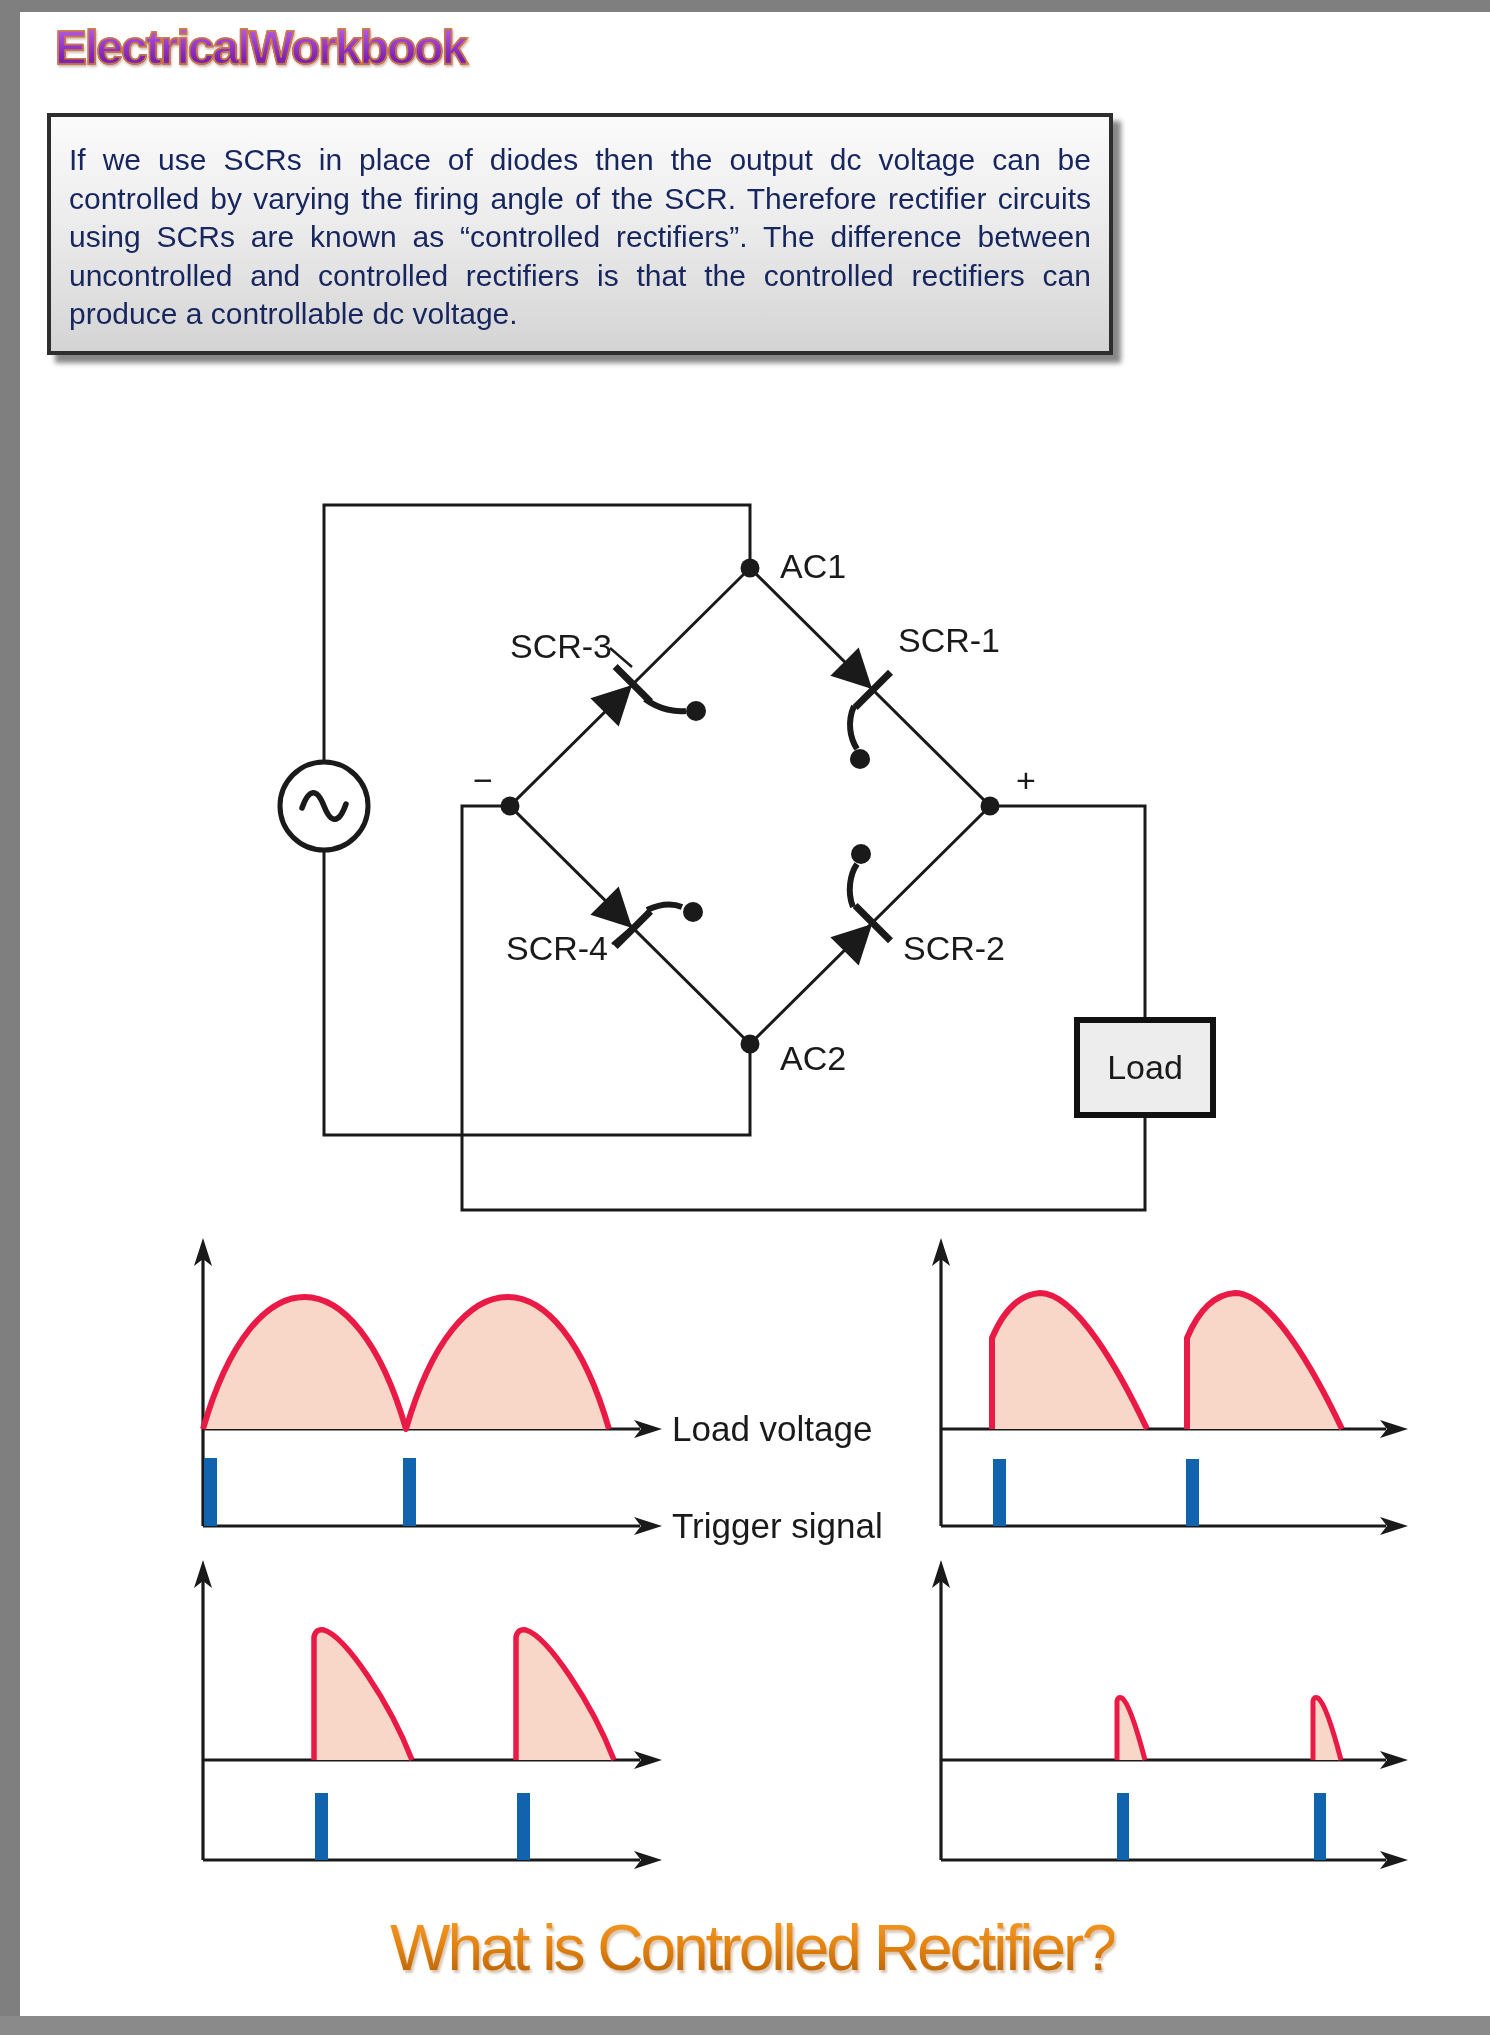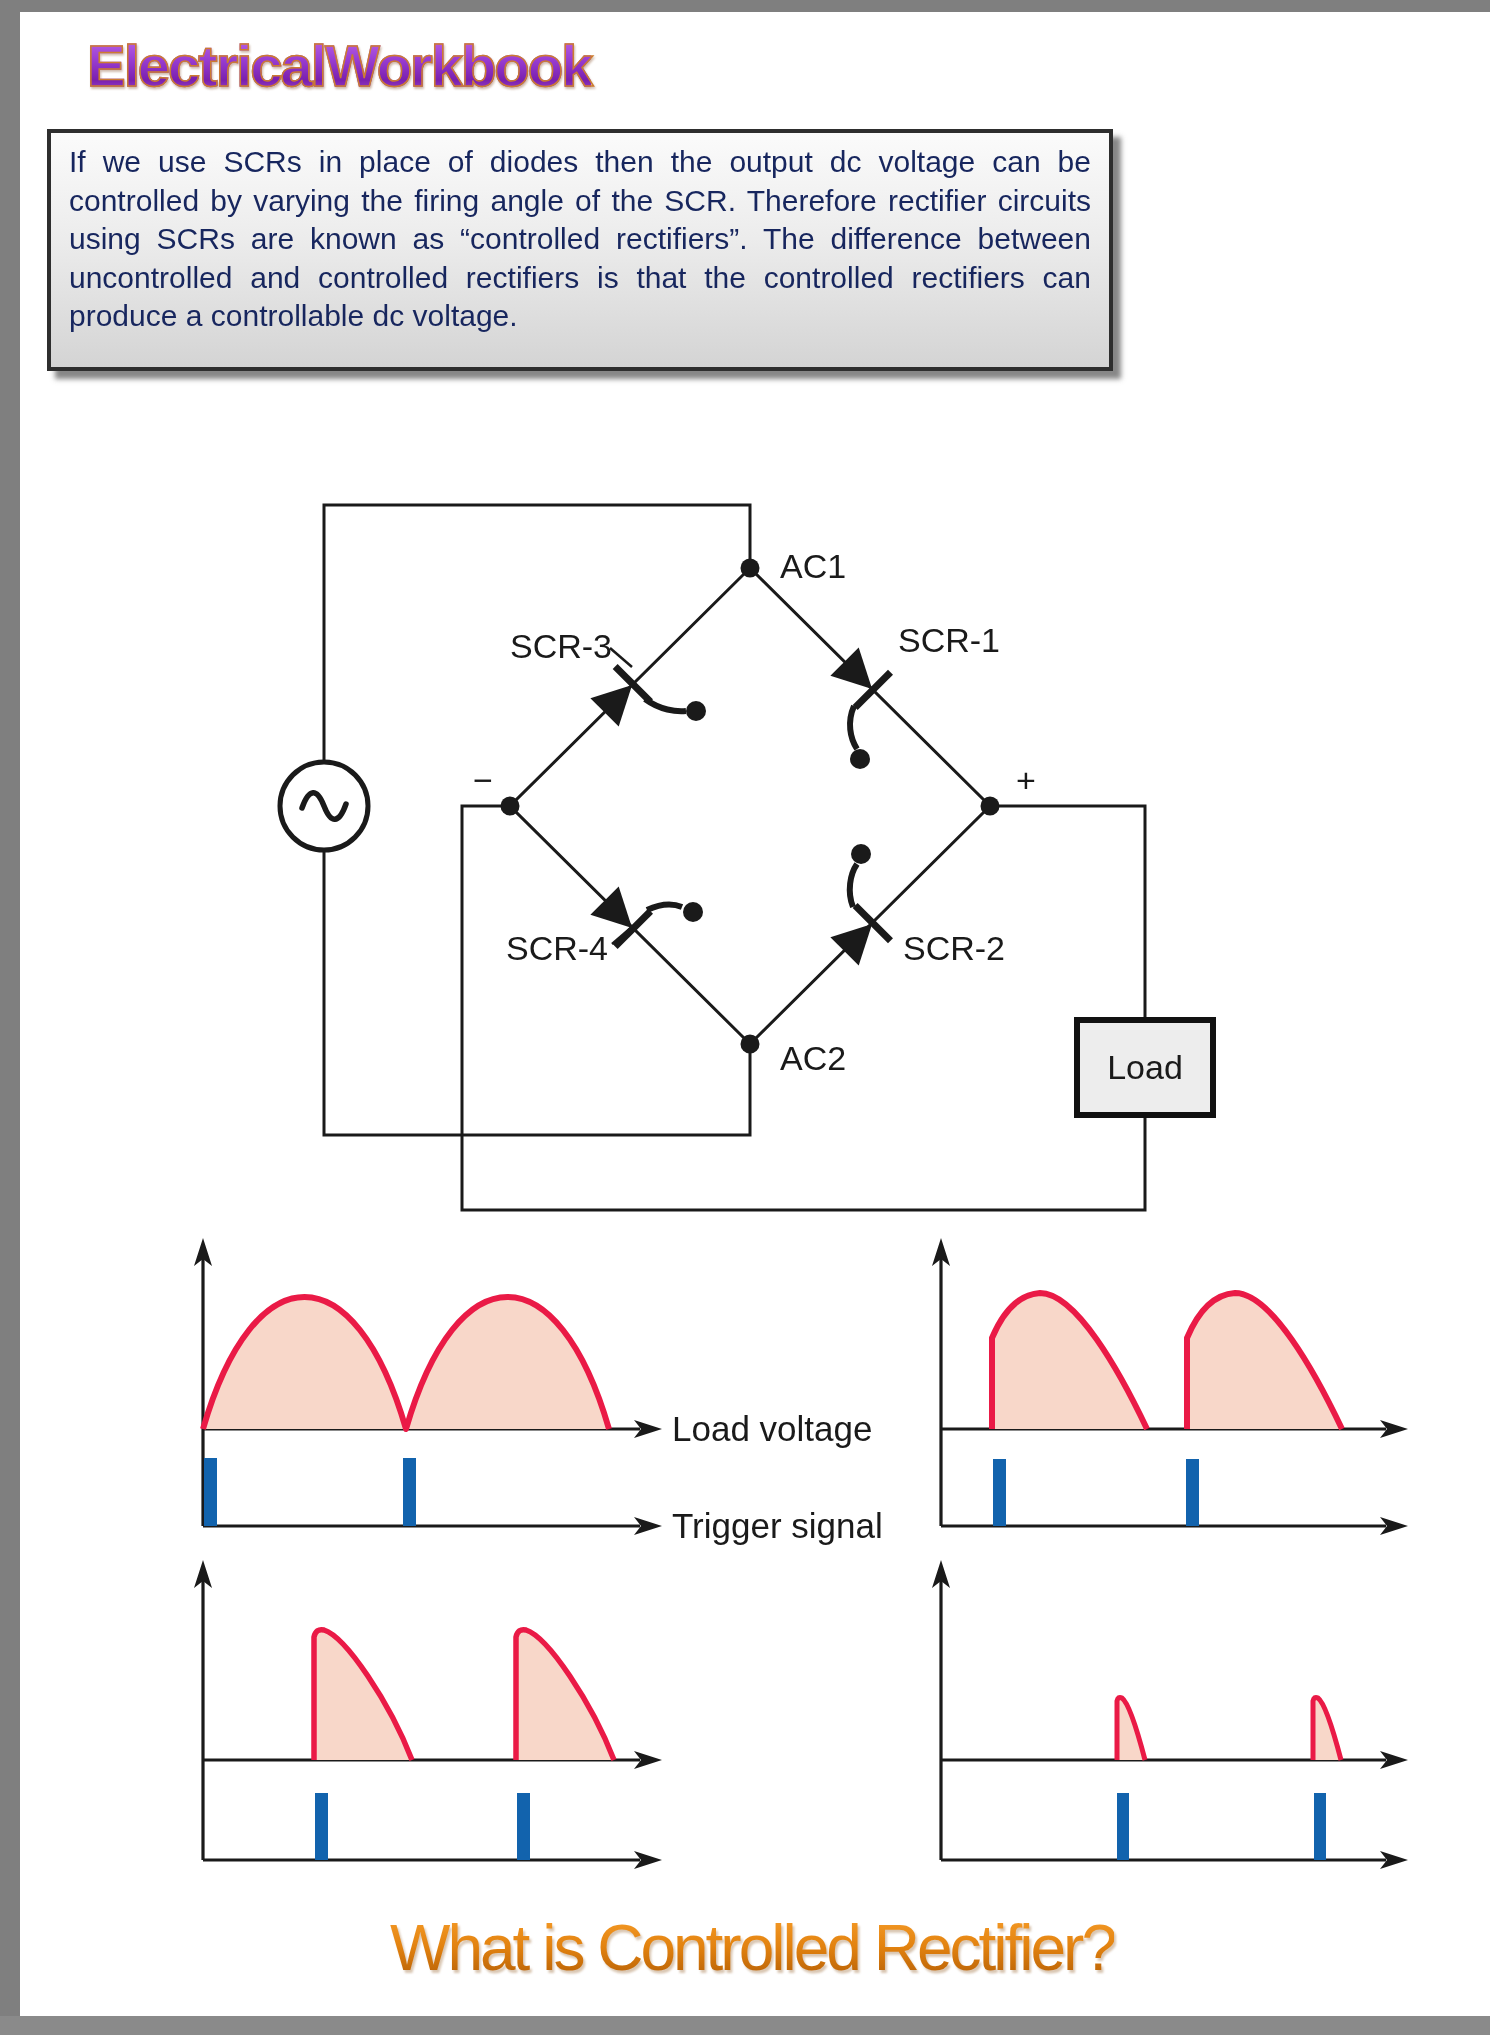--- a/index.html
+++ b/index.html
@@ -4,35 +4,33 @@
 <style>
   html,body{margin:0;padding:0;}
   body{
     width:1490px;height:2035px;position:relative;overflow:hidden;
     background:#ffffff;font-family:"Liberation Sans",sans-serif;
   }
   .chrome-left{position:absolute;left:0;top:0;width:20px;height:2035px;background:#7f7f7f;}
   .chrome-top{position:absolute;left:0;top:0;width:1490px;height:12px;background:#7f7f7f;}
   .chrome-bottom{position:absolute;left:0;top:2016px;width:1490px;height:19px;background:#8a8a8a;}
   .logo{
-    position:absolute;left:55px;top:34px;
-    font-size:58px;font-weight:bold;letter-spacing:-2px;line-height:1.1;
+    position:absolute;left:55px;top:22px;
+    font-size:48px;font-weight:bold;letter-spacing:-2px;line-height:1.1;
     background:linear-gradient(180deg,#c06ae8 0%,#9b3fd4 38%,#7a1fae 72%,#a958d8 100%);
     -webkit-background-clip:text;background-clip:text;color:transparent;
     -webkit-text-stroke:1.5px #cd7c30;
     filter:drop-shadow(1px 2px 1px rgba(120,60,20,0.35));
-    margin-left:32px;
   }
   .intro-box{
     position:absolute;left:47px;top:113px;width:1066px;height:242px;
     box-sizing:border-box;border:4px solid #2e2e2e;
     background:linear-gradient(180deg,#fbfbfb 0%,#ececec 45%,#d4d4d4 100%);
     box-shadow:8px 8px 5px rgba(55,55,55,0.6);
-    padding:10px 18px;
-    margin-top:16px;
+    padding:24px 18px;
   }
   .intro-text{
     color:#17265e;font-size:30px;line-height:1.285;text-align:justify;
   }
   .svg-layer{position:absolute;left:0;top:0;}
   .footer-title{
     position:absolute;left:390px;top:1916px;
     font-size:64px;font-weight:normal;letter-spacing:-3px;line-height:1;
     background:linear-gradient(180deg,#f59b28 0%,#e2820f 48%,#b55f06 100%);
     -webkit-background-clip:text;background-clip:text;color:transparent;

